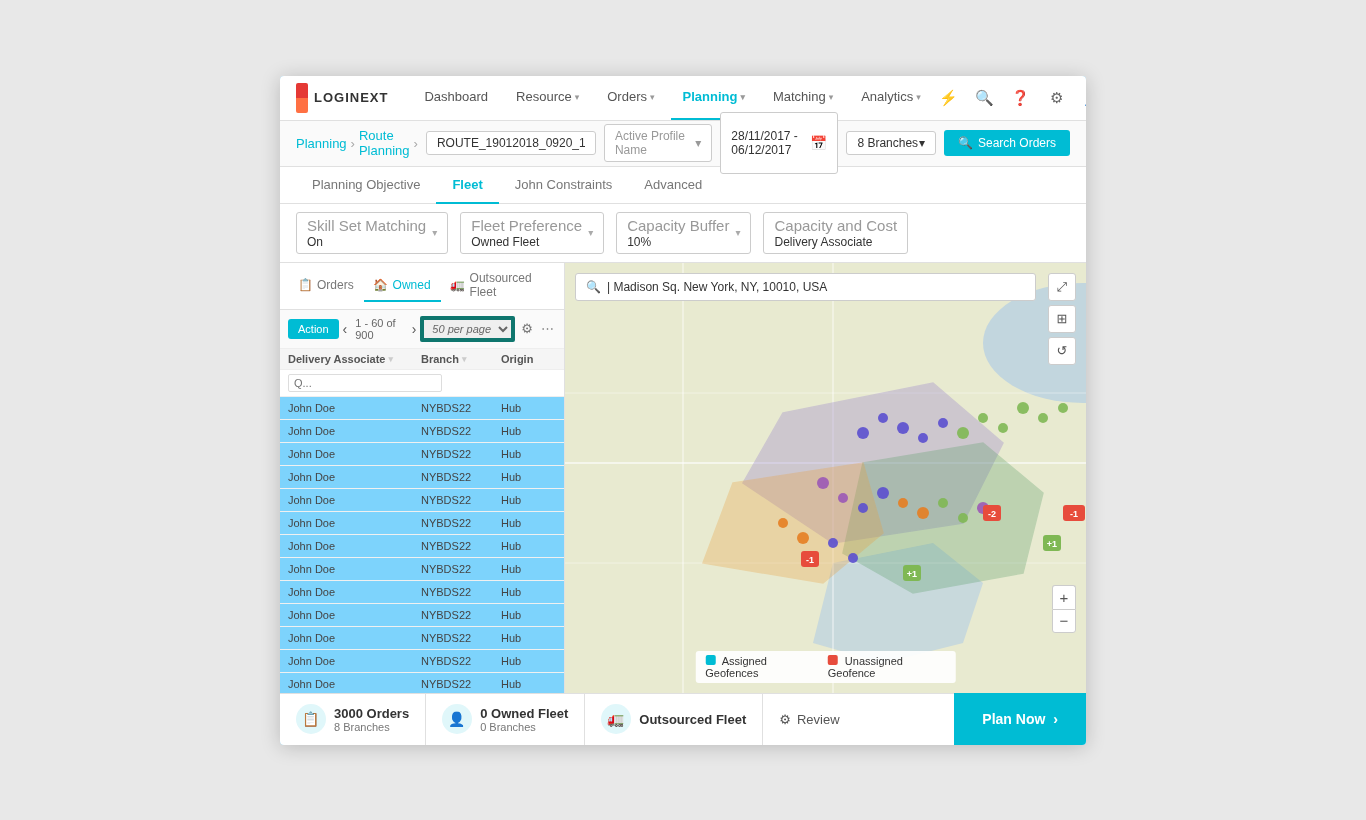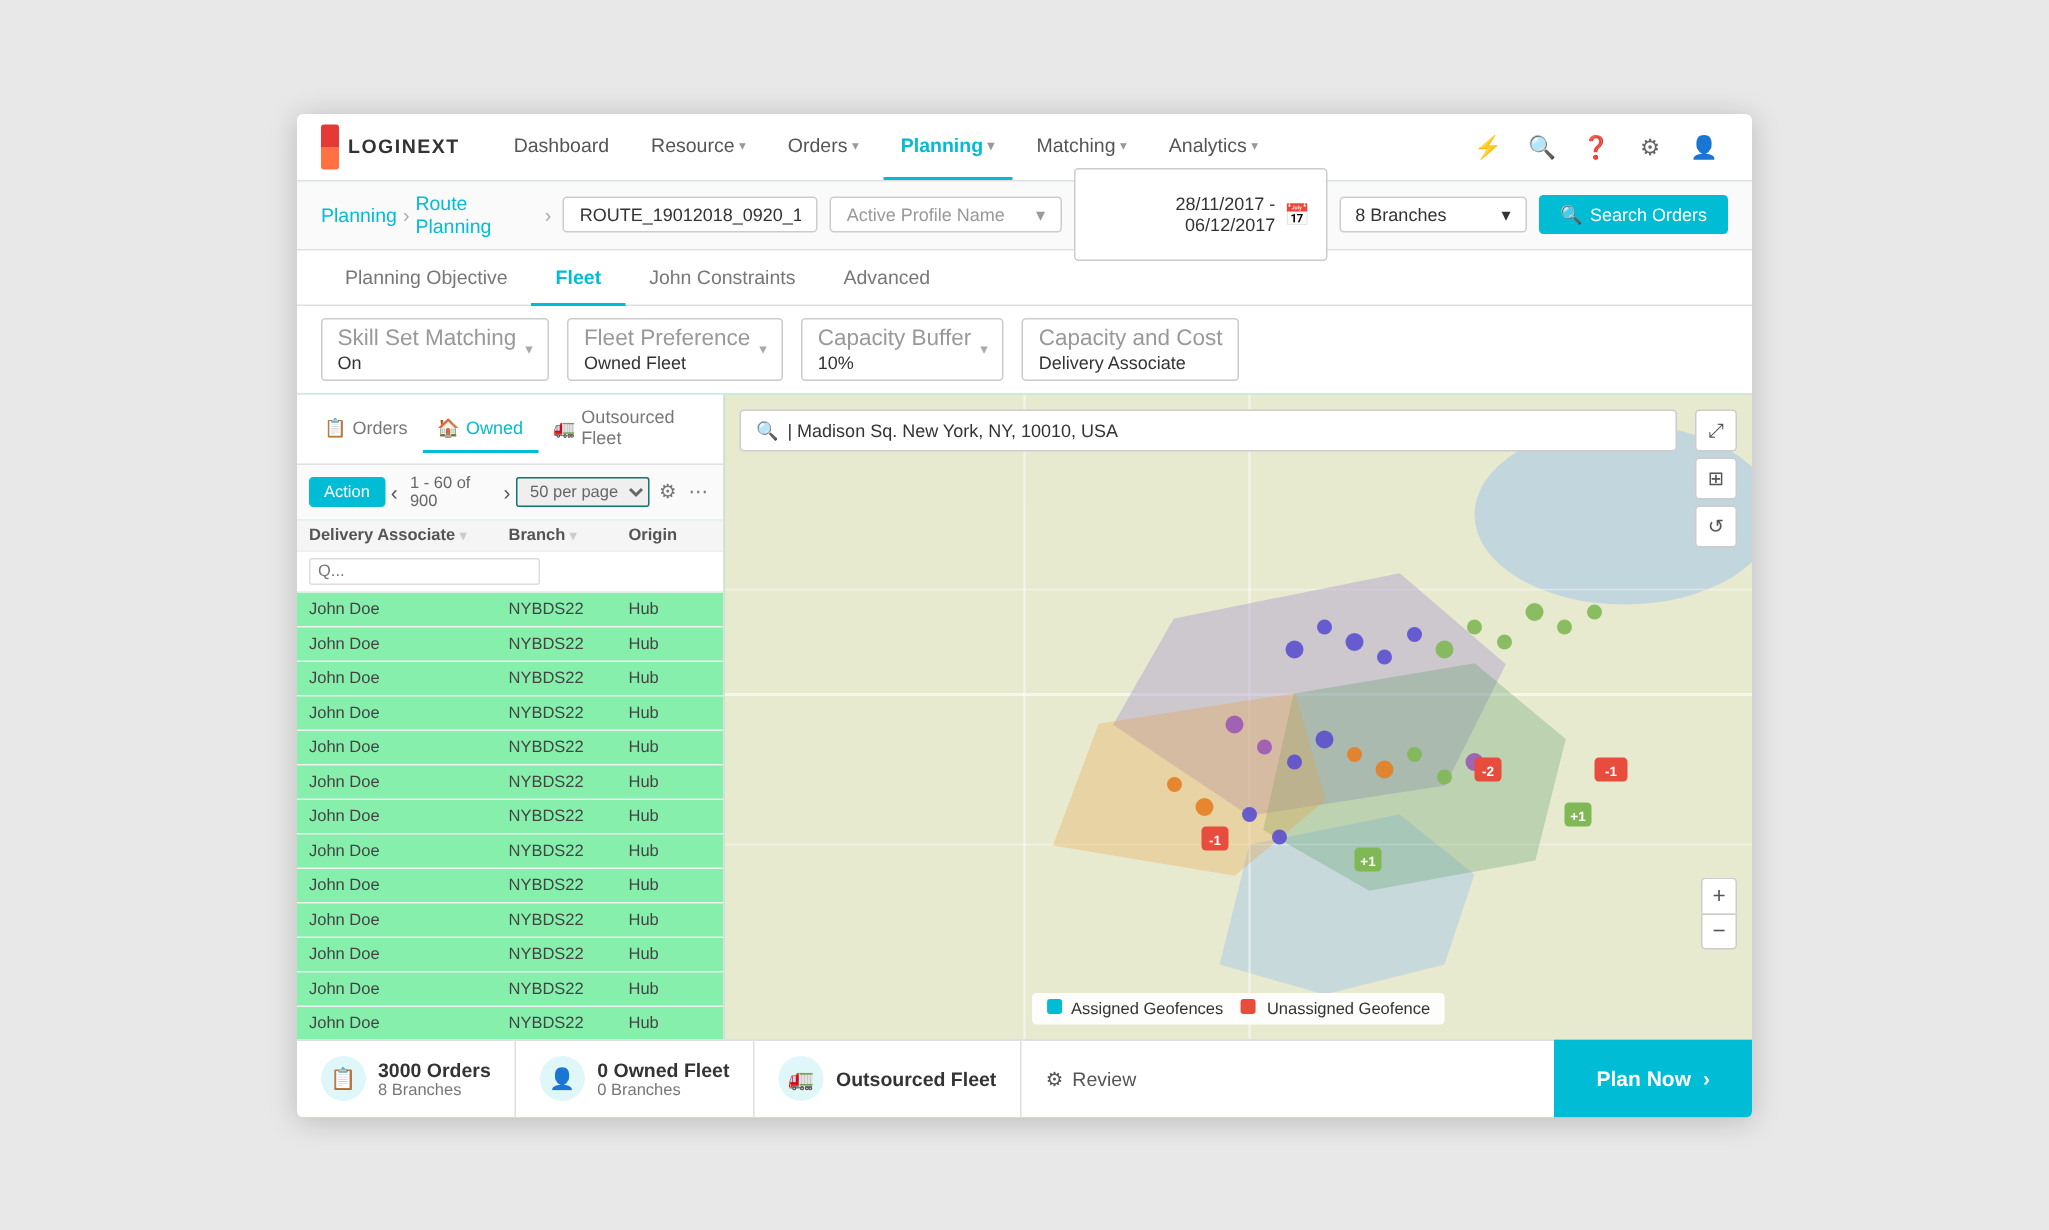--- a/index.html
+++ b/index.html
@@ -8,22 +8,22 @@
       font-family: 'Segoe UI', Arial, sans-serif;
       font-size: 13px;
       display: flex;
       justify-content: center;
       align-items: center;
       min-height: 820px;
       width: 1366px;
     }
 
     .app-container {
-      width: 970px;
-      background: #86efac;
+      width: 806px;
+      background: #7dd3fc;
       border-radius: 4px;
       box-shadow: 0 2px 20px rgba(0,0,0,0.2);
       overflow: hidden;
       position: relative;
     }
 
     
     .top-nav {
       background: #fff;
       border-bottom: 1px solid #e0e0e0;
@@ -143,21 +143,20 @@
     .date-range {
       background: #fff;
       border: 1px solid #ccc;
       border-radius: 3px;
       padding: 16px 10px;
       font-size: 12px;
       color: #333;
       display: flex;
       align-items: center;
       gap: 6px;
-      text-align: right;
     }
     .cal-icon { color: #00bcd4; font-size: 14px; }
     .branches-select {
       background: #fff;
       border: 1px solid #ccc;
       border-radius: 3px;
       padding: 4px 10px;
       font-size: 12px;
       color: #333;
       width: 130px;
@@ -296,23 +295,24 @@
       font-size: 14px;
     }
     .pagination-info {
       font-size: 11px;
       color: #666;
       margin: 0 4px;
     }
     .per-page-select {
       font-size: 11px;
       color: #666;
-      border: 1px solid #0f766e;
+      border: 4px solid #0f766e;
       border-radius: 2px;
       padding: 2px 4px;
+      font-style: italic;
     }
     .table-icon-btn {
       background: none;
       border: none;
       cursor: pointer;
       color: #777;
       font-size: 13px;
       padding: 2px;
     }
 

